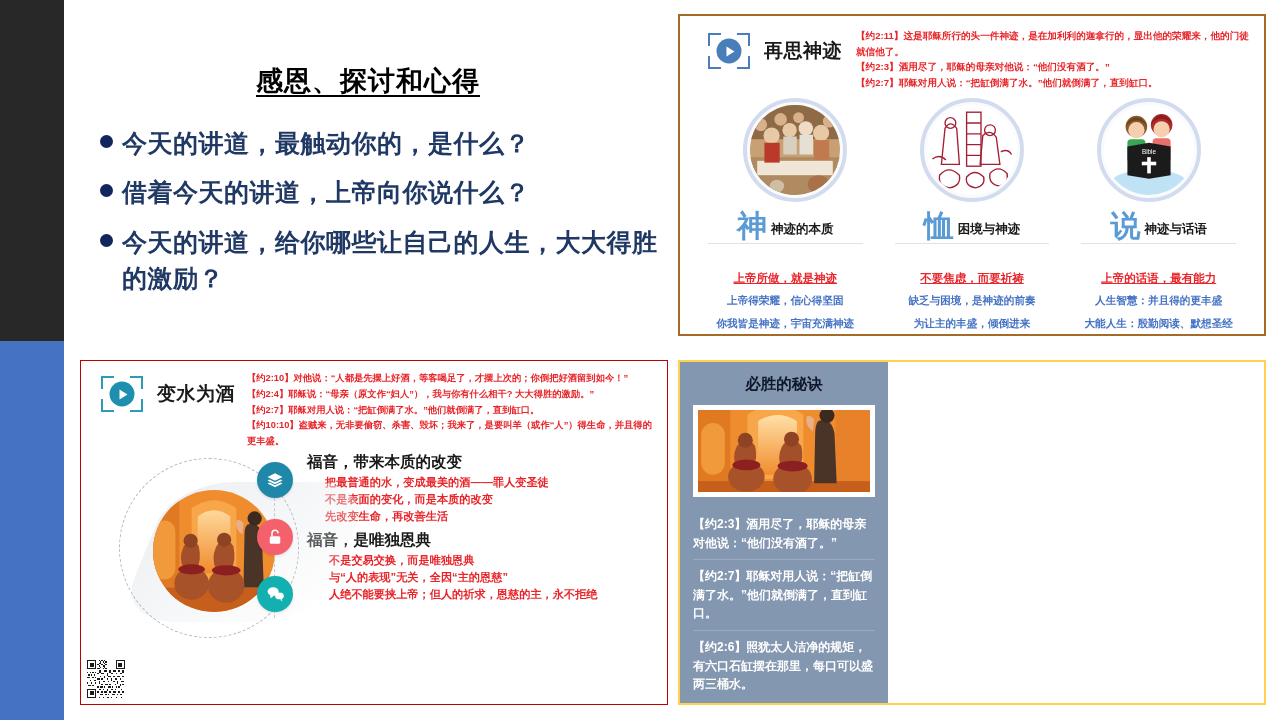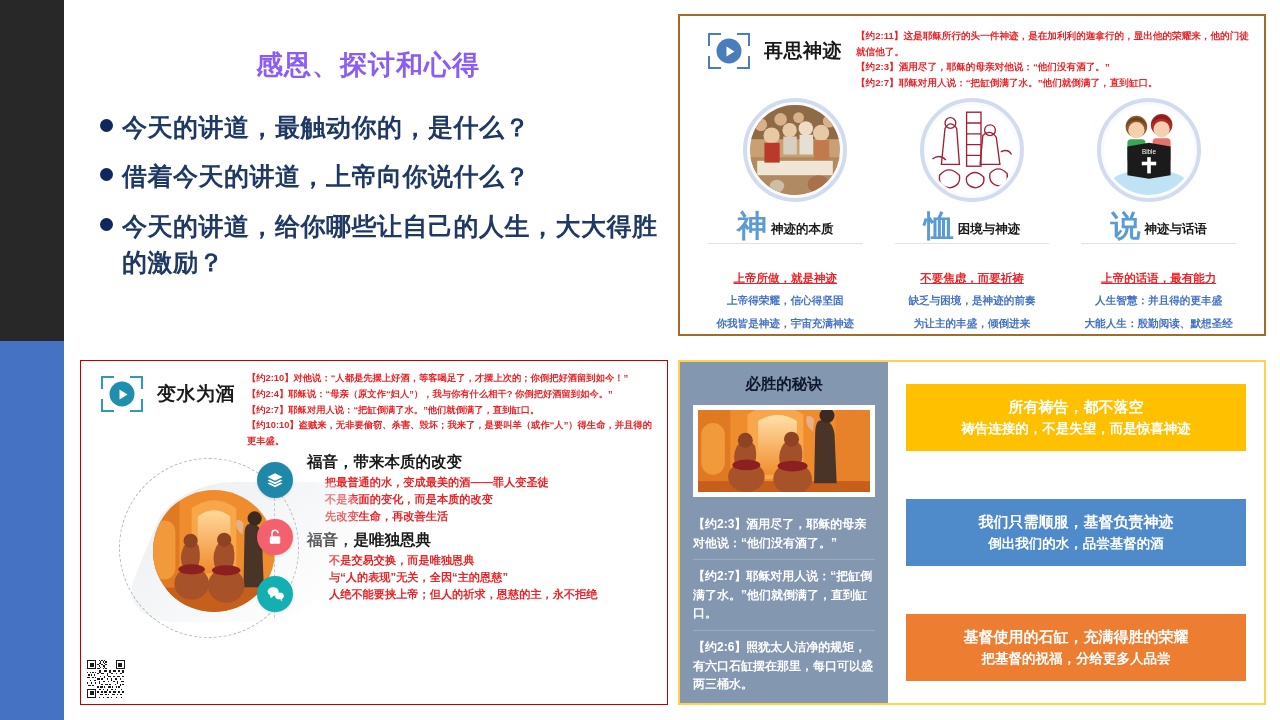--- a/index.html
+++ b/index.html
@@ -16,23 +16,23 @@
   .edge-blue { position: absolute; left: 0; top: 341px; width: 64px; height: 379px; background: #4672c4; }
 
   
   .dots { position: absolute; left: 122px; top: 8px; width: 130px; }
   .dots-row { display: flex; gap: 9.5px; margin-bottom: 8px; }
   .dot { width: 5px; height: 5px; border-radius: 50%; background: #4472c4; }
 
   
   .tl { position: absolute; left: 64px; top: 0; width: 608px; height: 341px; background: #fff; }
   .tl-title {
-    text-align: center; font-size: 27px; font-weight: bold; color: #8b5cf6;
-    text-underline-offset: 5px;
-    margin-top: 47px; letter-spacing: 1px;
+    text-align: center; font-size: 27px; font-weight: bold; color: #000000;
+    text-decoration: underline; text-underline-offset: 5px;
+    margin-top: 63px; letter-spacing: 1px;
   }
   .tl-list { margin-top: 26px; padding: 0 8px 0 36px; }
   .tl-item {
     display: flex; align-items: flex-start; gap: 9px;
     color: #1f3864; font-size: 25px; font-weight: bold;
     line-height: 1.45; margin-bottom: 13px; letter-spacing: 0.5px;
   }
   .tl-bullet { flex: 0 0 auto; width: 13px; height: 13px; border-radius: 50%; background: #11265c; margin-top: 10px; }
   .tl-text { flex: 1 1 auto; }
 
@@ -330,21 +330,21 @@
           <span class="pb-tr pb-t-teal"></span>
           <span class="pb-bl pb-t-teal"></span>
           <span class="pb-br pb-t-teal"></span>
         <span class="play-circle teal">
             <span class="play-tri"></span>
           </span>
       </div>
       <div class="panel-title">变水为酒</div>
       <div class="bl-verses">
         <div class="bl-verse">【约2:10】对他说：“人都是先摆上好酒，等客喝足了，才摆上次的；你倒把好酒留到如今！”</div>
-        <div class="bl-verse">【约2:4】耶稣说：“母亲（原文作“妇人”），我与你有什么相干? 你倒把好酒留到如今。”</div>
+        <div class="bl-verse">【约2:4】耶稣说：“母亲（原文作“妇人”），我与你有什么相干? 大大得胜的激励。”</div>
         <div class="bl-verse">【约2:7】耶稣对用人说：“把缸倒满了水。”他们就倒满了，直到缸口。</div>
         <div class="bl-verse">【约10:10】盗贼来，无非要偷窃、杀害、毁坏；我来了，是要叫羊（或作“人”）得生命，并且得的更丰盛。</div>
       </div>
     </div>
 
     <div class="bl-body">
       <div class="bl-left">
         <div class="ring-shadow"></div>
         <div class="dash-ring"></div>
         <div class="bl-photo">
@@ -567,29 +567,15 @@
             <ellipse cx="45" cy="55" rx="13" ry="5" fill="#8c1f1f"></ellipse>
             <ellipse cx="88" cy="68" rx="18" ry="15" fill="#a8522a"></ellipse>
             <ellipse cx="88" cy="56" rx="14" ry="5" fill="#8c1f1f"></ellipse>
           </svg>
         </div>
       </div>
       <div class="br-verse">【约2:3】酒用尽了，耶稣的母亲对他说：“他们没有酒了。”</div>
       <div class="br-verse">【约2:7】耶稣对用人说：“把缸倒满了水。”他们就倒满了，直到缸口。</div>
       <div class="br-verse">【约2:6】照犹太人洁净的规矩，有六口石缸摆在那里，每口可以盛两三桶水。</div>
     </div>
-    <div class="br-main">
-      <div class="cta cta-1">
-        <div class="cta-top">所有祷告，都不落空</div>
-        <div class="cta-bot">祷告连接的，不是失望，而是惊喜神迹</div>
-      </div>
-      <div class="cta cta-2">
-        <div class="cta-top">我们只需顺服，基督负责神迹</div>
-        <div class="cta-bot">倒出我们的水，品尝基督的酒</div>
-      </div>
-      <div class="cta cta-3">
-        <div class="cta-top">基督使用的石缸，充满得胜的荣耀</div>
-        <div class="cta-bot">把基督的祝福，分给更多人品尝</div>
-      </div>
-    </div>
   </div>
 
 </div>
 
 </body></html>

